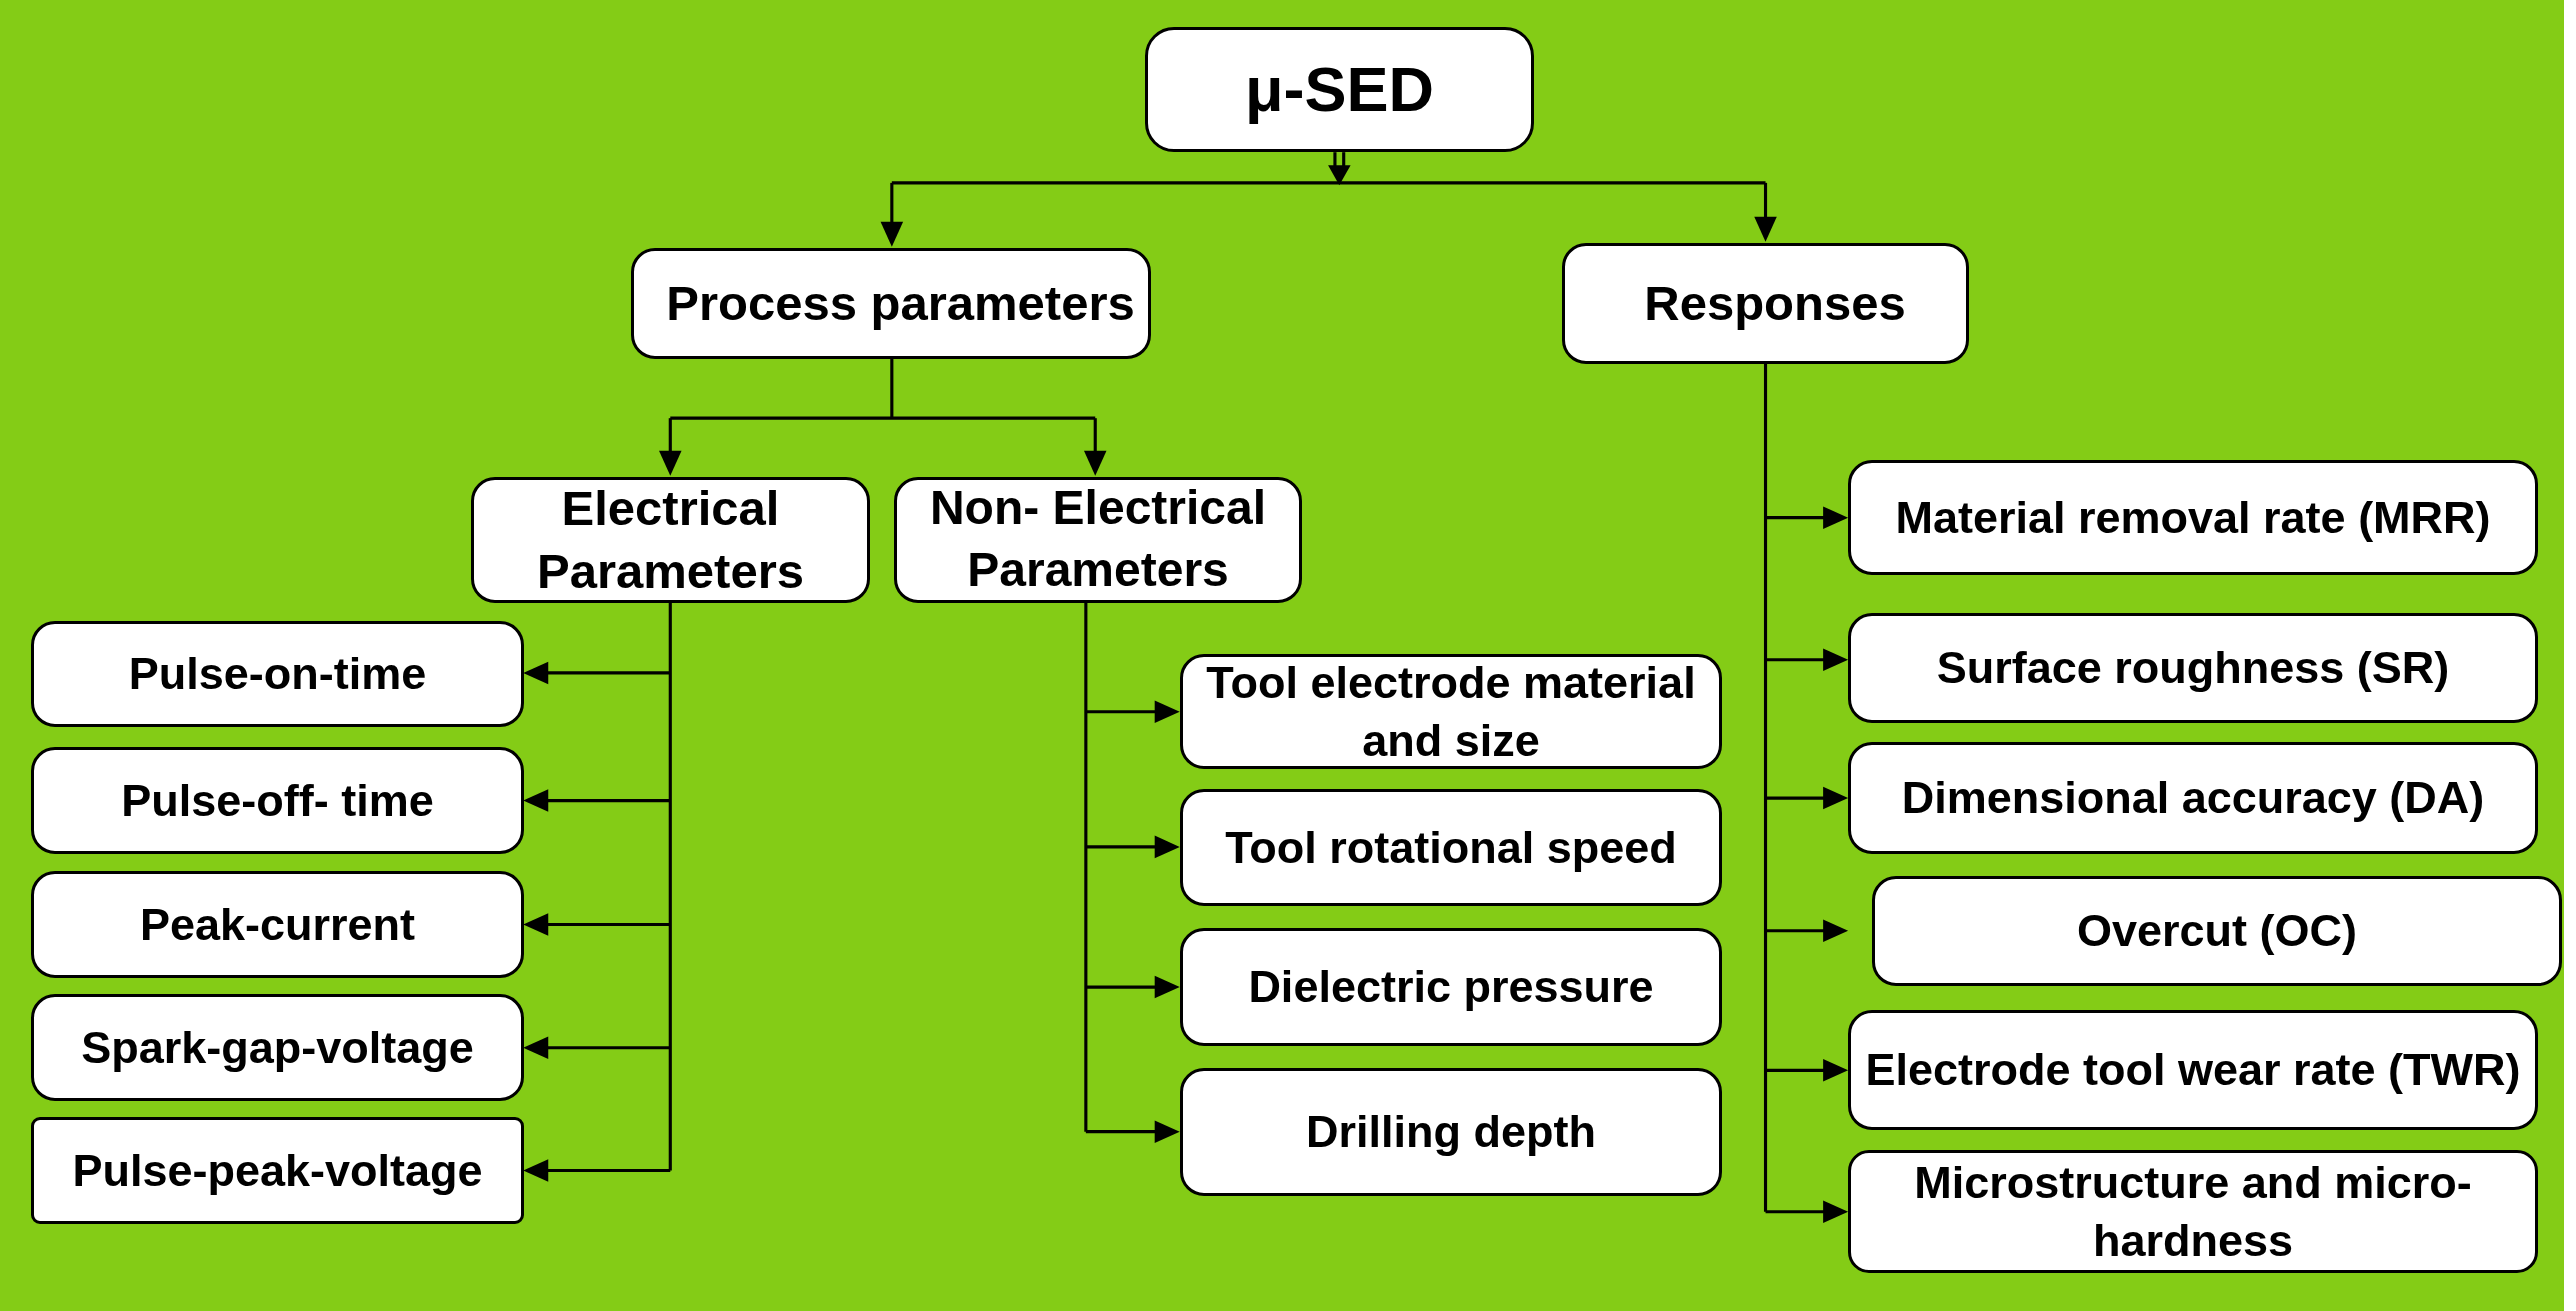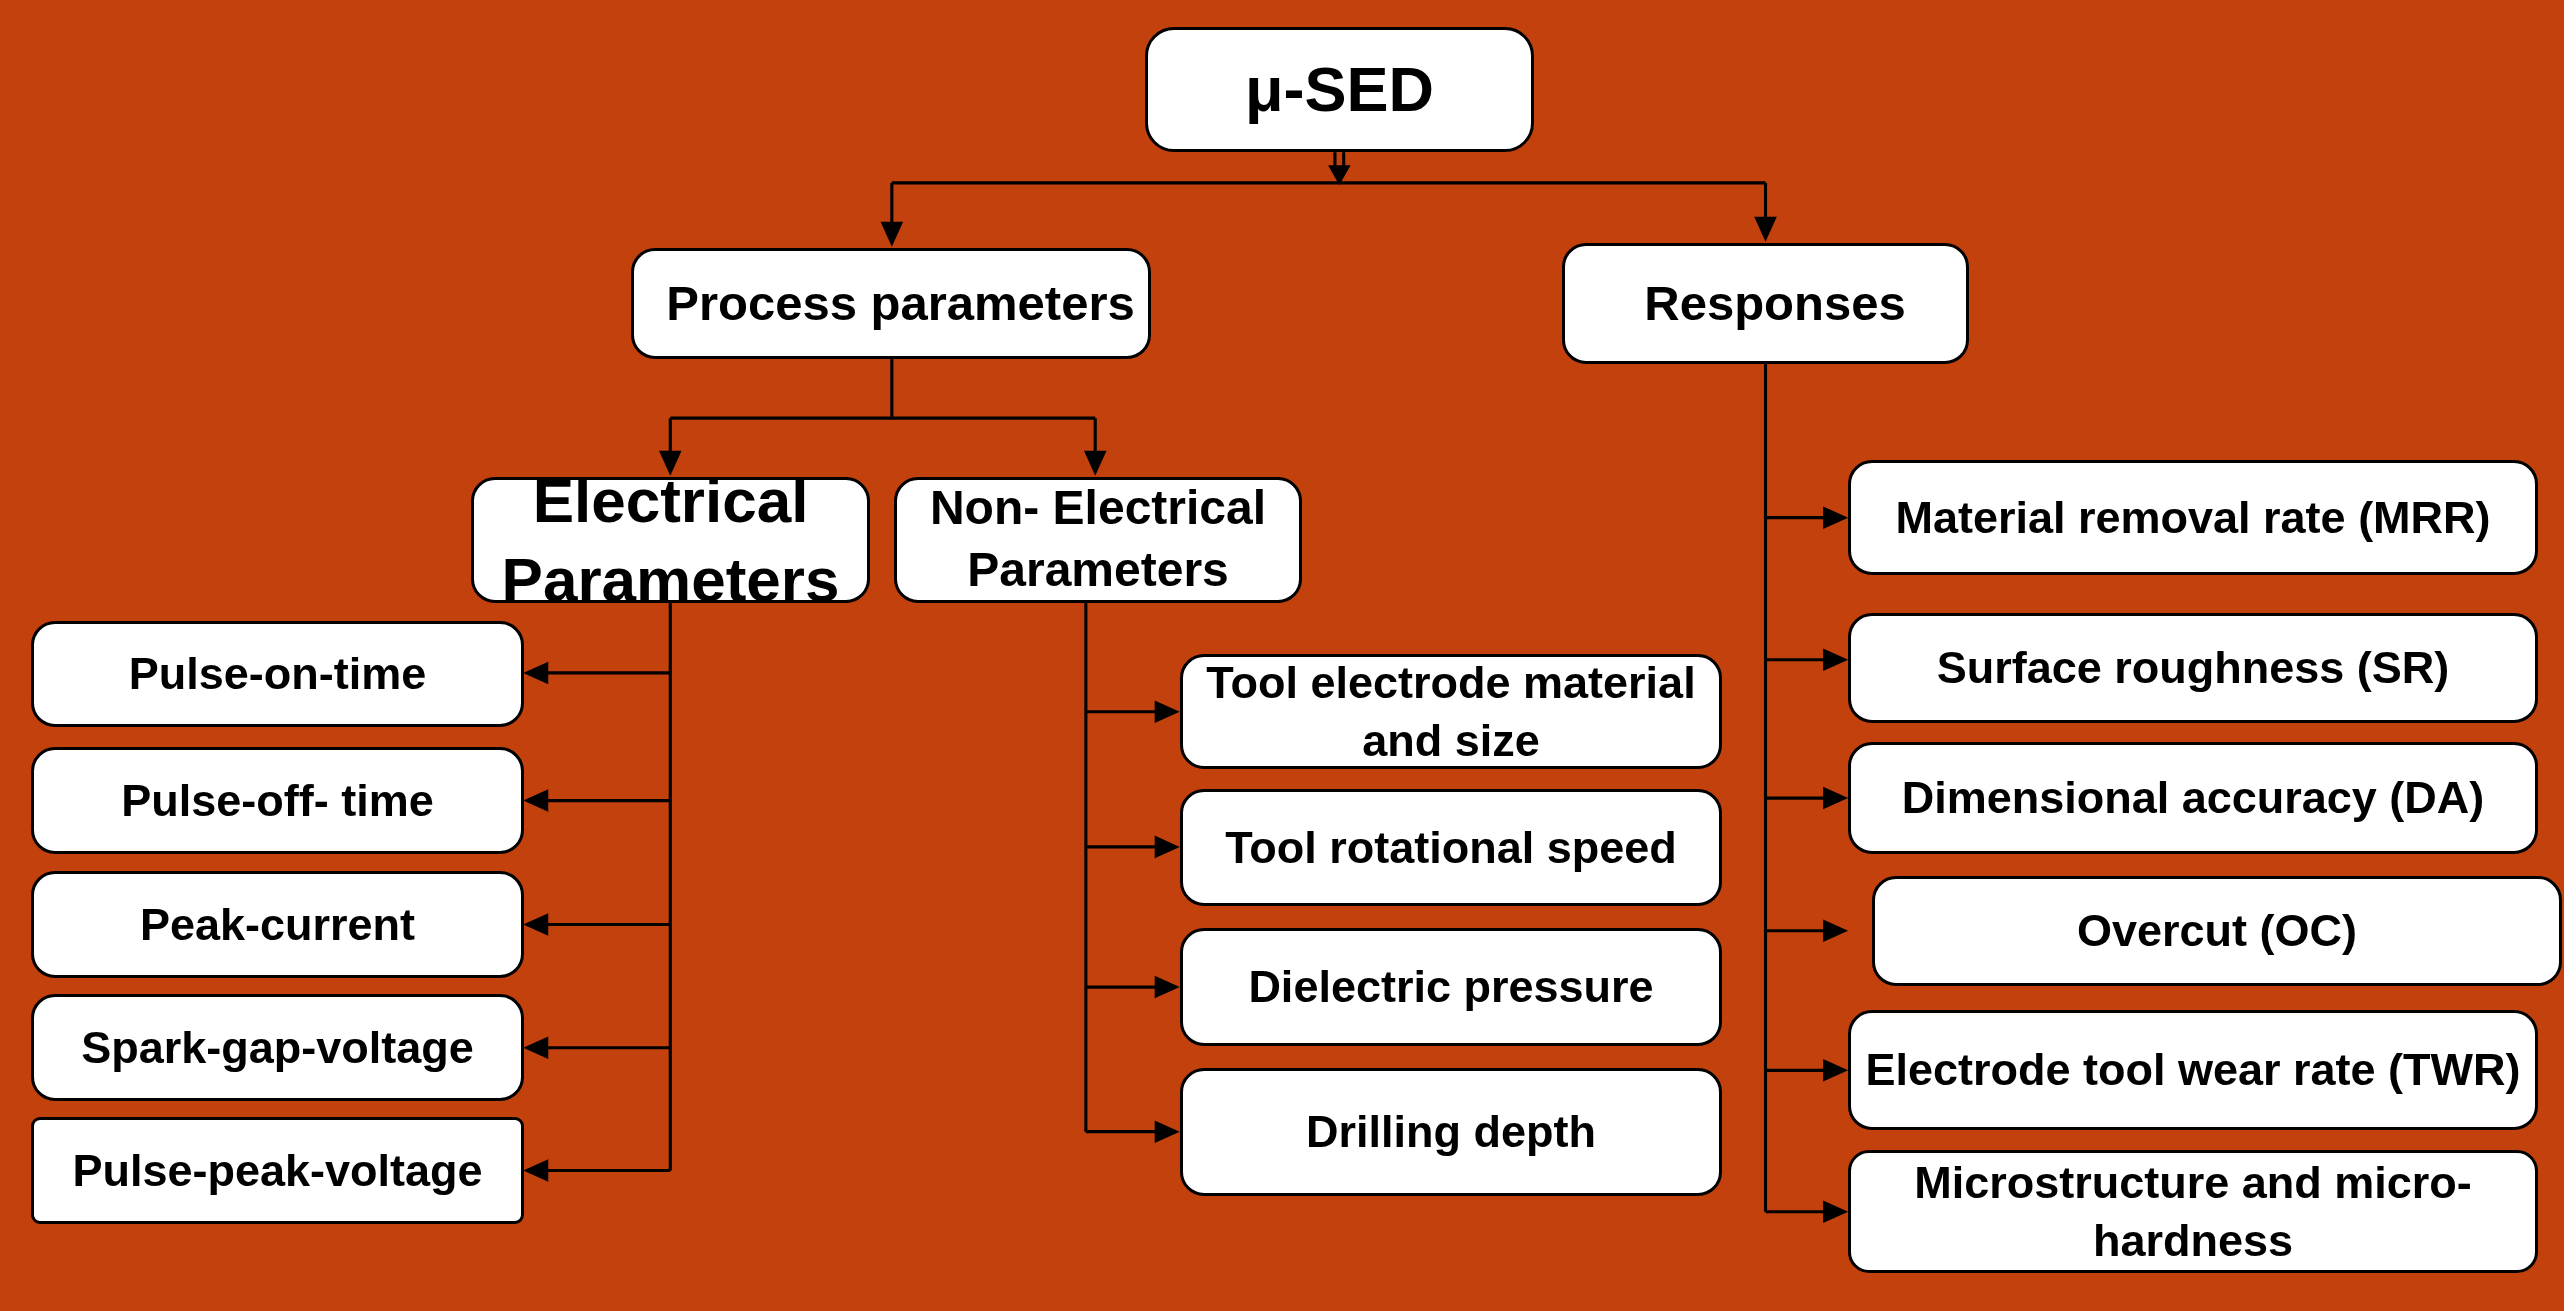--- a/index.html
+++ b/index.html
@@ -4,21 +4,21 @@
 <style>
   html, body {
     margin: 0;
     padding: 0;
     background: #ffffff;
   }
   #canvas {
     position: relative;
     width: 2564px;
     height: 1312px;
-    background: #c2410c;
+    background: #84cc16;
     font-family: "Liberation Sans", "DejaVu Sans", sans-serif;
     color: #000000;
     overflow: hidden;
   }
   #connectors {
     position: absolute;
     left: 0;
     top: 0;
     width: 2576px;
     height: 1312px;
@@ -32,21 +32,21 @@
     display: flex;
     align-items: center;
     justify-content: center;
     text-align: center;
     font-weight: bold;
     line-height: 1.28;
     padding: 0 5px;
   }
   .f-root { font-size: 63px; border-radius: 29px; }
   .f-l1   { font-size: 49px; padding-left: 24px;  }
-  .f-l2   { font-size: 62px;  }
+  .f-l2   { font-size: 49px;  }
   .f-l2b  { font-size: 48px;  }
   .f-leaf { font-size: 45px; justify-content: center;  }
   .one-line .lbl { white-space: nowrap; }
   .lbl { display: inline-block; }
 </style>
 </head>
 <body>
 
 <div id="canvas">
 

